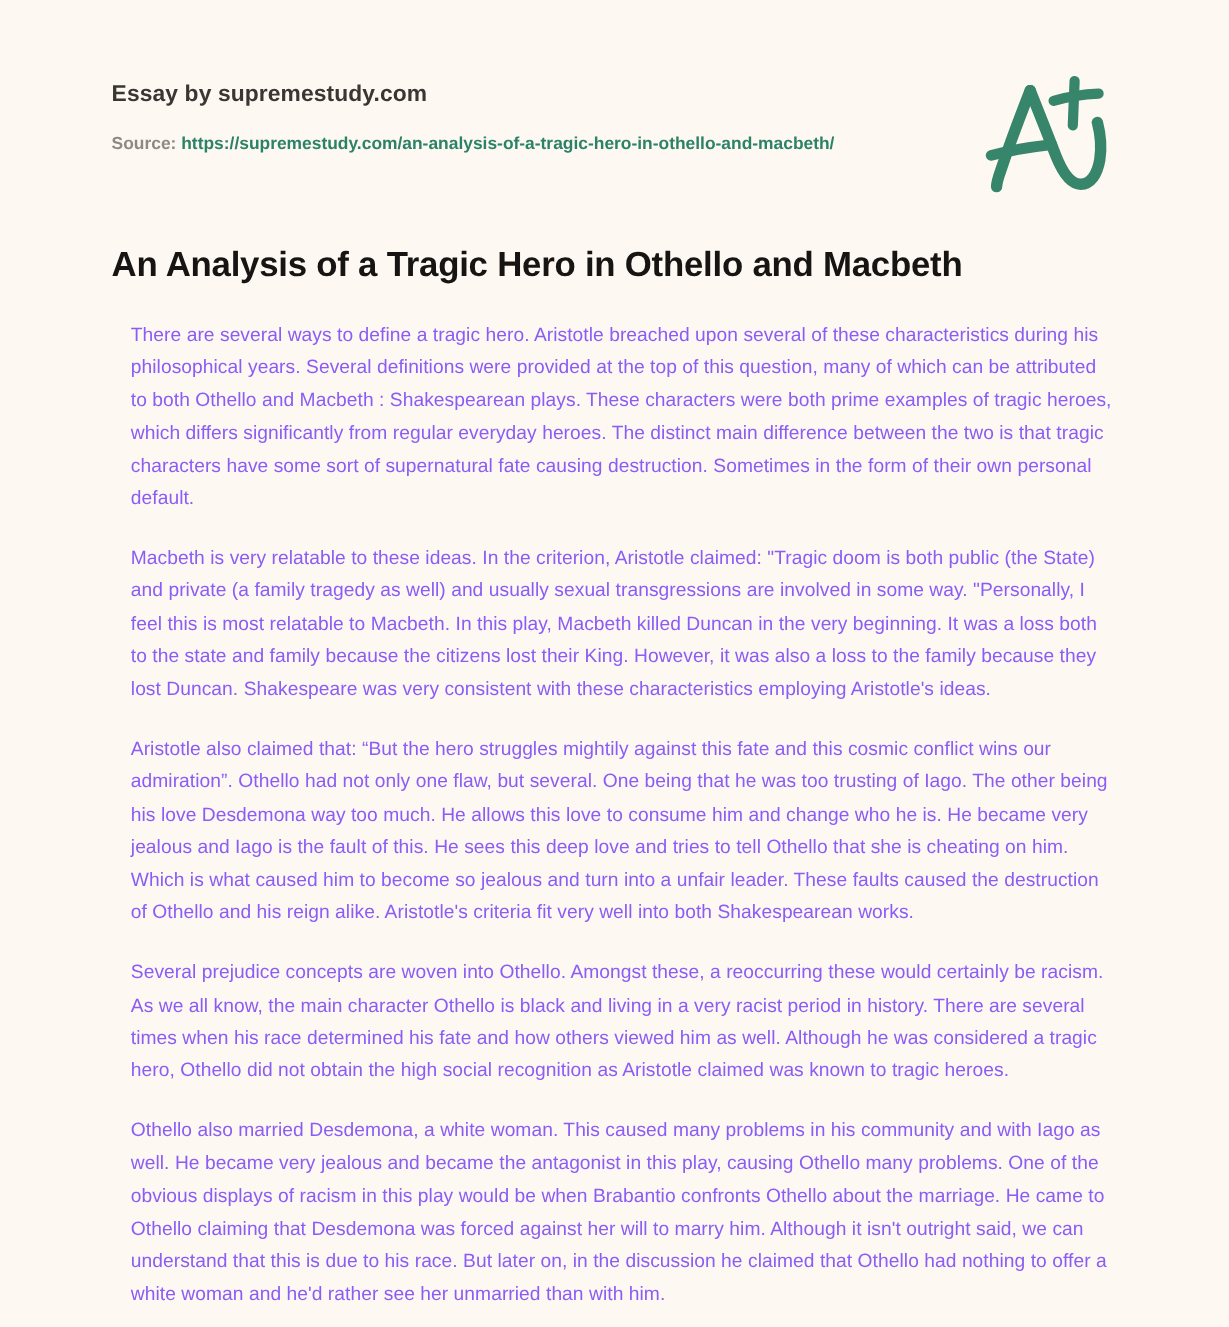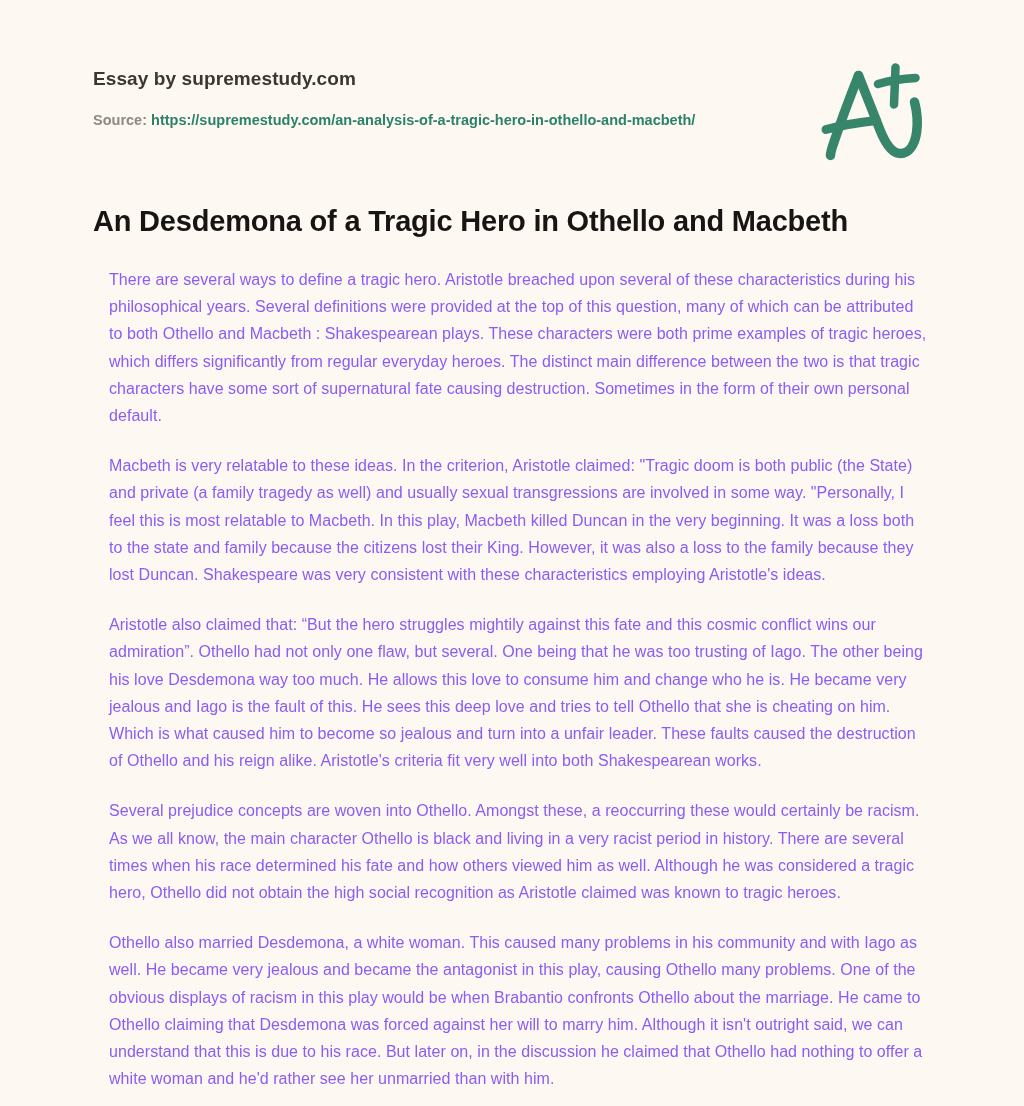--- a/index.html
+++ b/index.html
@@ -132,21 +132,21 @@
         <path d="M83.5 15.5 C83 26 82.5 39 82 52.5" stroke-width="8.5"></path>
 
         <path d="M66 32 C78 28.5 92 26.5 103.5 26" stroke-width="8.5"></path>
       </svg>
     </div>
 
   </div>
 
   <div class="article">
 
-    <h1 class="article-title">An Desdemona of a Tragic Hero in Othello and Macbeth</h1>
+    <h1 class="article-title">An Analysis of a Tragic Hero in Othello and Macbeth</h1>
 
     <div class="body-copy">
       <p>There are several ways to define a tragic hero. Aristotle breached upon several of these characteristics during his philosophical years. Several definitions were provided at the top of this question, many of which can be attributed to both Othello and Macbeth : Shakespearean plays. These characters were both prime examples of tragic heroes, which differs significantly from regular everyday heroes. The distinct main difference between the two is that tragic characters have some sort of supernatural fate causing destruction. Sometimes in the form of their own personal default.</p>
       <p>Macbeth is very relatable to these ideas. In the criterion, Aristotle claimed: "Tragic doom is both public (the State) and private (a family tragedy as well) and usually sexual transgressions are involved in some way. "Personally, I feel this is most relatable to Macbeth. In this play, Macbeth killed Duncan in the very beginning. It was a loss both to the state and family because the citizens lost their King. However, it was also a loss to the family because they lost Duncan. Shakespeare was very consistent with these characteristics employing Aristotle's ideas.</p>
       <p>Aristotle also claimed that: “But the hero struggles mightily against this fate and this cosmic conflict wins our admiration”. Othello had not only one flaw, but several. One being that he was too trusting of Iago. The other being his love Desdemona way too much. He allows this love to consume him and change who he is. He became very jealous and Iago is the fault of this. He sees this deep love and tries to tell Othello that she is cheating on him. Which is what caused him to become so jealous and turn into a unfair leader. These faults caused the destruction of Othello and his reign alike. Aristotle's criteria fit very well into both Shakespearean works.</p>
       <p>Several prejudice concepts are woven into Othello. Amongst these, a reoccurring these would certainly be racism. As we all know, the main character Othello is black and living in a very racist period in history. There are several times when his race determined his fate and how others viewed him as well. Although he was considered a tragic hero, Othello did not obtain the high social recognition as Aristotle claimed was known to tragic heroes.</p>
       <p>Othello also married Desdemona, a white woman. This caused many problems in his community and with Iago as well. He became very jealous and became the antagonist in this play, causing Othello many problems. One of the obvious displays of racism in this play would be when Brabantio confronts Othello about the marriage. He came to Othello claiming that Desdemona was forced against her will to marry him. Although it isn't outright said, we can understand that this is due to his race. But later on, in the discussion he claimed that Othello had nothing to offer a white woman and he'd rather see her unmarried than with him.</p>
       <p class="truncated">In my opinion these ideas are central to the theme of the play. Withou</p>
     </div>
 

